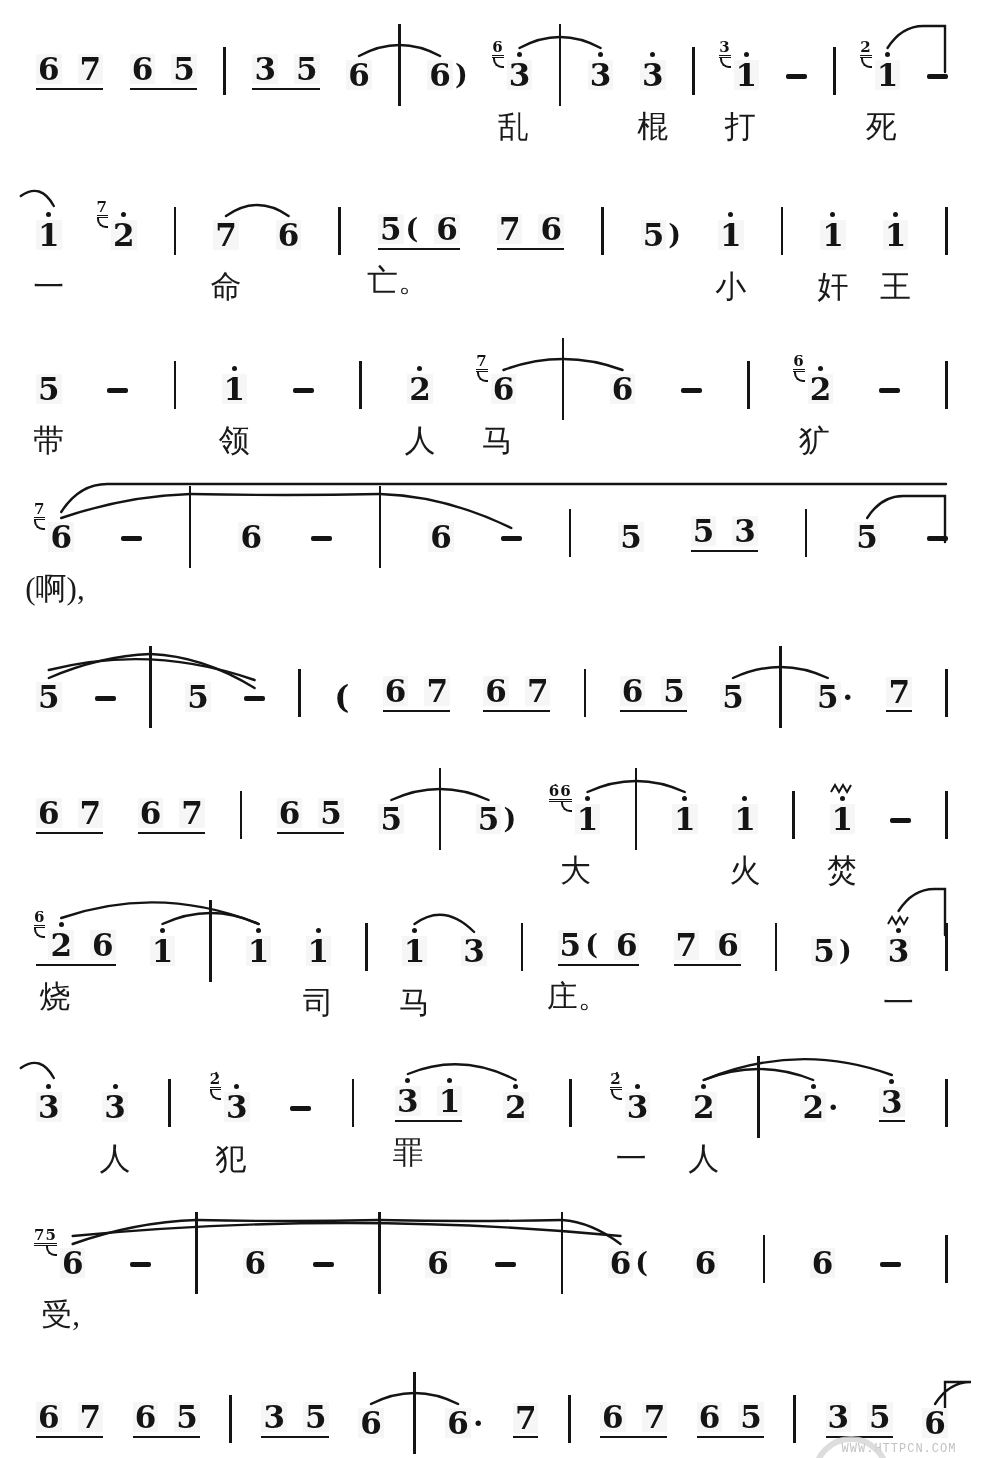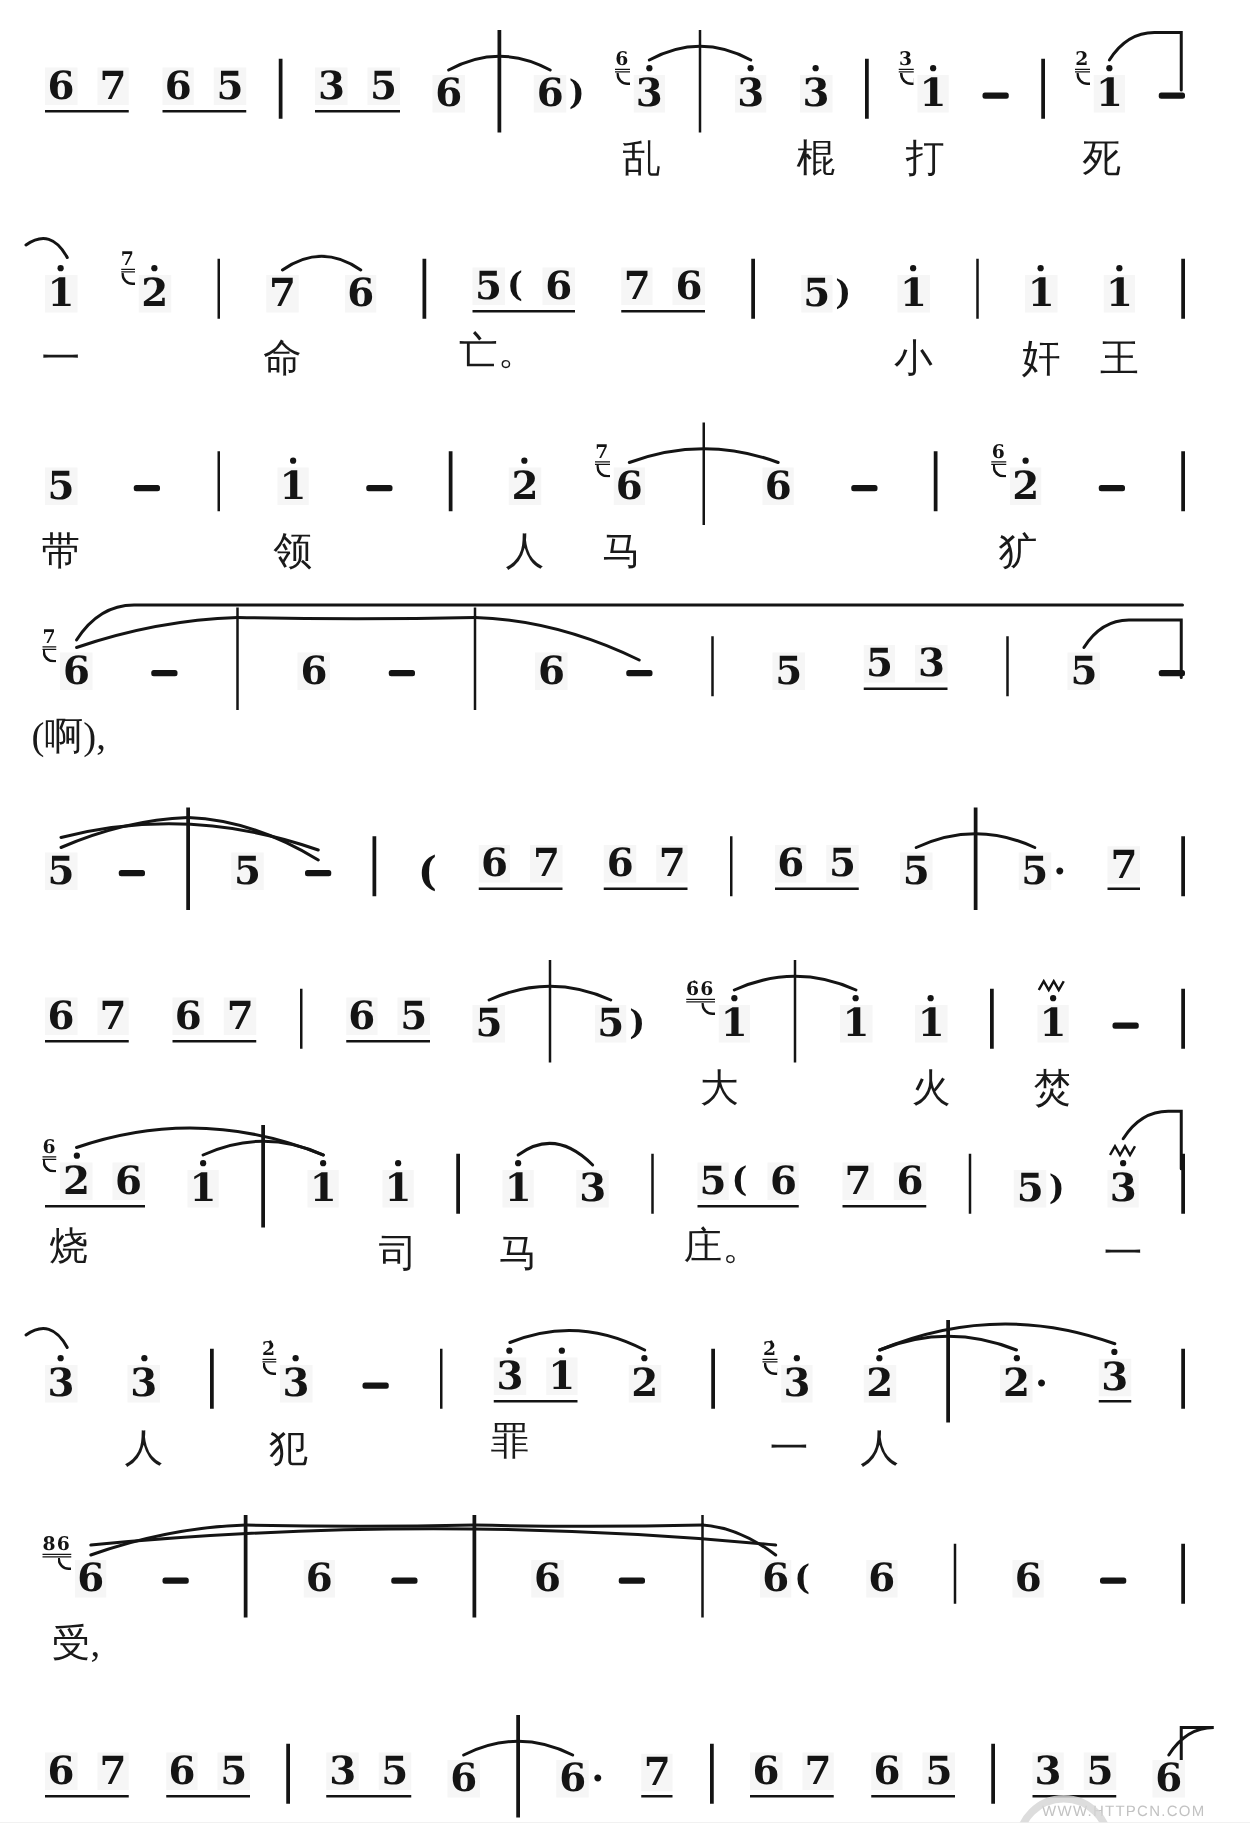--- a/index.html
+++ b/index.html
@@ -35,21 +35,21 @@
   .lyr{position:absolute;top:calc(100% + 16px);left:50%;transform:translateX(-50%);
        font-size:31px;color:#1a1a1a;white-space:nowrap;
        font-family:"Liberation Serif","DejaVu Serif",serif;}
   .wm{position:absolute;right:6px;bottom:2px;width:190px;text-align:center;
       color:#c0c0c0;z-index:3;}
   .wm-logo{position:absolute;left:8px;top:-6px;width:66px;height:66px;
            border:6px solid #d4d4d4;border-radius:50%;opacity:.8;}
   .wm-text{font-size:44px;font-weight:700;letter-spacing:2px;color:#c6c6c6;
            font-family:"Liberation Serif",serif;}
   .wm-sub{font-size:12px;letter-spacing:1px;color:#c2c2c2;
-          font-family:Liberation Sans, sans-serif;}
+          font-family:Liberation Mono, monospace;}
 </style>
 </head>
 <body>
 
 <div class="page">
   <div id="score">
       <div class="line" style="top: 8px;">
         <svg class="arcsvg" width="912" height="150">
           <path d="M322.9453125,48 Q363.53125,26 404.1171875,48" fill="none" stroke="#141414" stroke-width="2.4" stroke-linecap="round"></path>
           <path d="M483.4609375,40 Q524.046875,18 564.6328125,40" fill="none" stroke="#141414" stroke-width="2.4" stroke-linecap="round"></path>
@@ -752,21 +752,21 @@
         <svg class="arcsvg" width="912" height="150">
           <path d="M36.6640625,48 Q98.69921875,26 160.734375,24" fill="none" stroke="#141414" stroke-width="2.4" stroke-linecap="round"></path>
           <path d="M160.734375,24 Q252.046875,26 343.359375,24" fill="none" stroke="#141414" stroke-width="2.4" stroke-linecap="round"></path>
           <path d="M343.359375,24 Q434.671875,26 525.984375,24" fill="none" stroke="#141414" stroke-width="2.4" stroke-linecap="round"></path>
           <path d="M525.984375,24 Q555.26171875,26 584.5390625,48" fill="none" stroke="#141414" stroke-width="2.4" stroke-linecap="round"></path>
           <path d="M36.6640625,40 Q310.6015625,14 584.5390625,40" fill="none" stroke="#141414" stroke-width="2.4" stroke-linecap="round"></path>
         </svg>
         <div class="row">
           <span class="note">
             <span class="grace">
-              <span class="gtx">86</span>
+              <span class="gtx">75</span>
               <i class="ghook"></i>
             </span>
             <span class="stack">
               <span class="digit">6</span>
             </span>
             <span class="lyr">受,</span>
           </span>
           <div class="dash"></div>
           <div class="tbar"></div>
           <span class="note">

